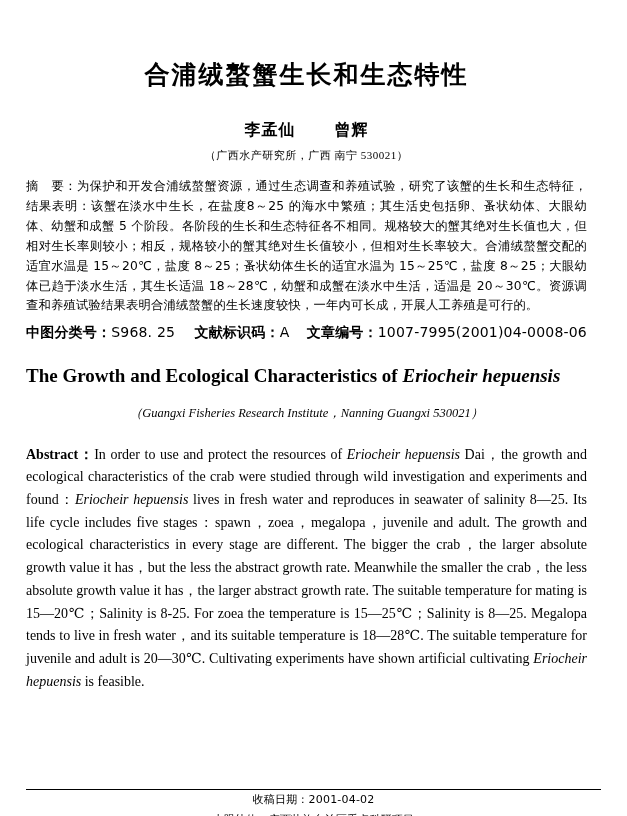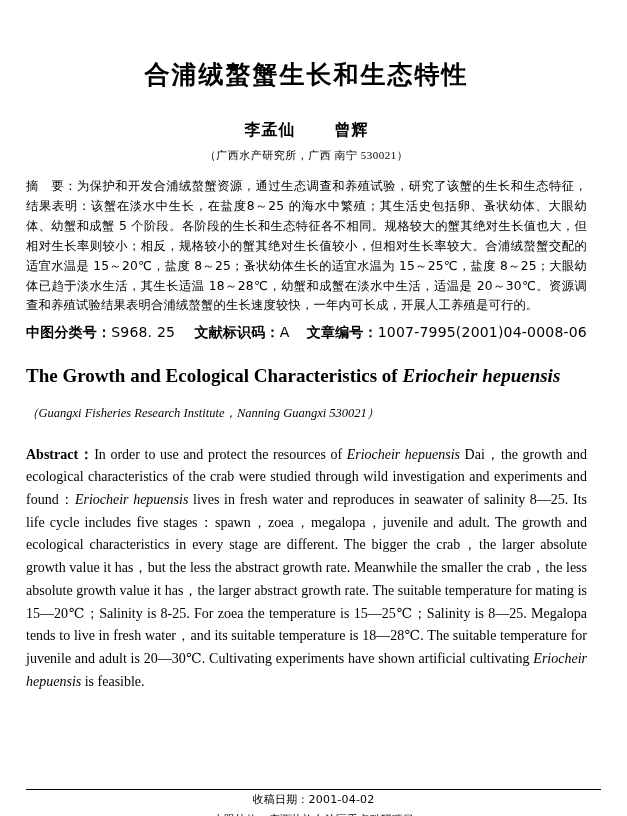--- a/index.html
+++ b/index.html
@@ -98,20 +98,21 @@
   .en-authors {
     text-align: center;
     font-size: 13px;
     margin-top: 21px;
   }
   .en-authors .gap {
     display: inline-block;
     width: 16px;
   }
   .en-affil {
+    text-align: center;
     font-size: 12.5px;
     font-style: italic;
     margin-top: 12px;
   }
   .en-abstract {
     font-size: 14px;
     line-height: 1.62;
     margin-top: 22px;
     text-align: justify;
   }

